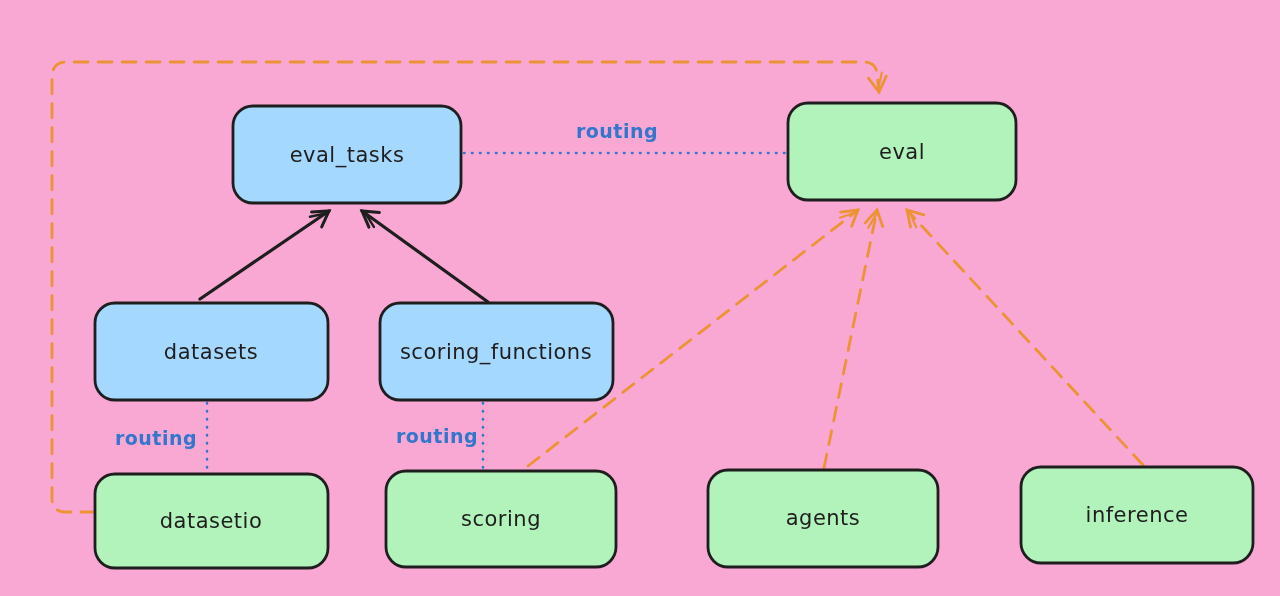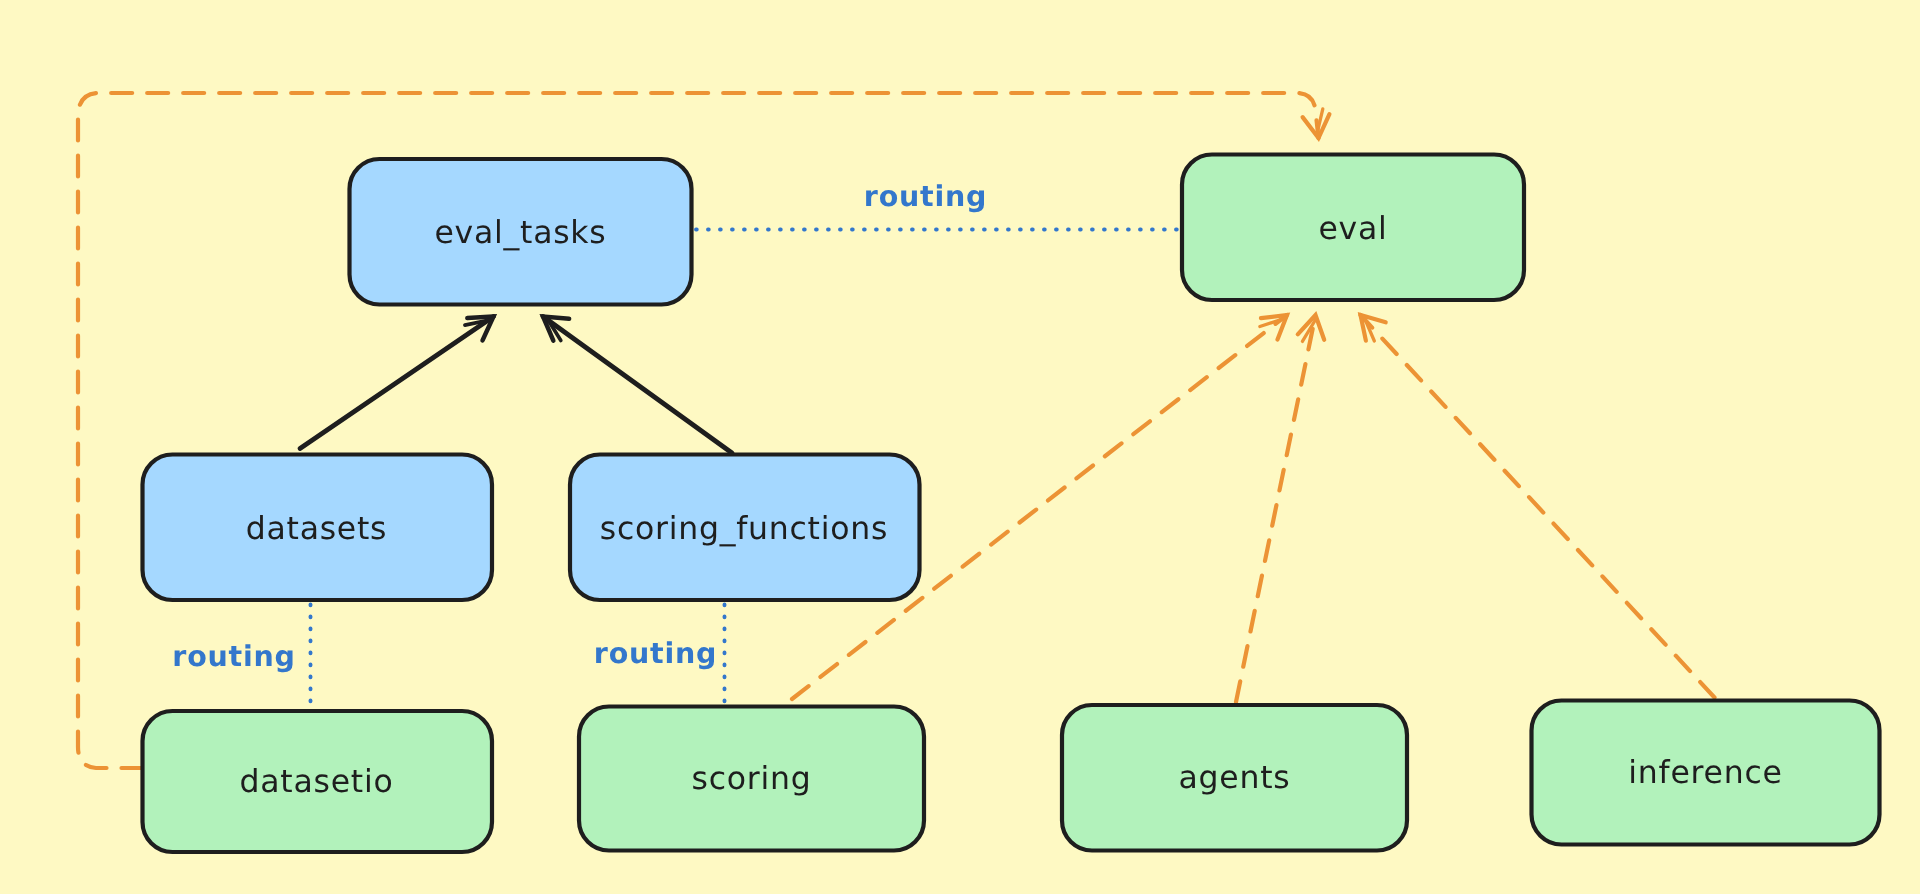--- a/index.html
+++ b/index.html
@@ -4,21 +4,21 @@
 <style>
   html, body {
     margin: 0;
     padding: 0;
     background: #ffffff;
   }
   .canvas {
     position: relative;
     width: 1280px;
     height: 596px;
-    background: #fef9c3;
+    background: #f9a8d4;
     overflow: hidden;
     font-family: "DejaVu Sans", "Liberation Sans", sans-serif;
   }
   svg { display: block; }
   .node-box {
     stroke: #1e1e1e;
     stroke-width: 2.8;
   }
   .node-label {
     fill: #1e1e1e;

